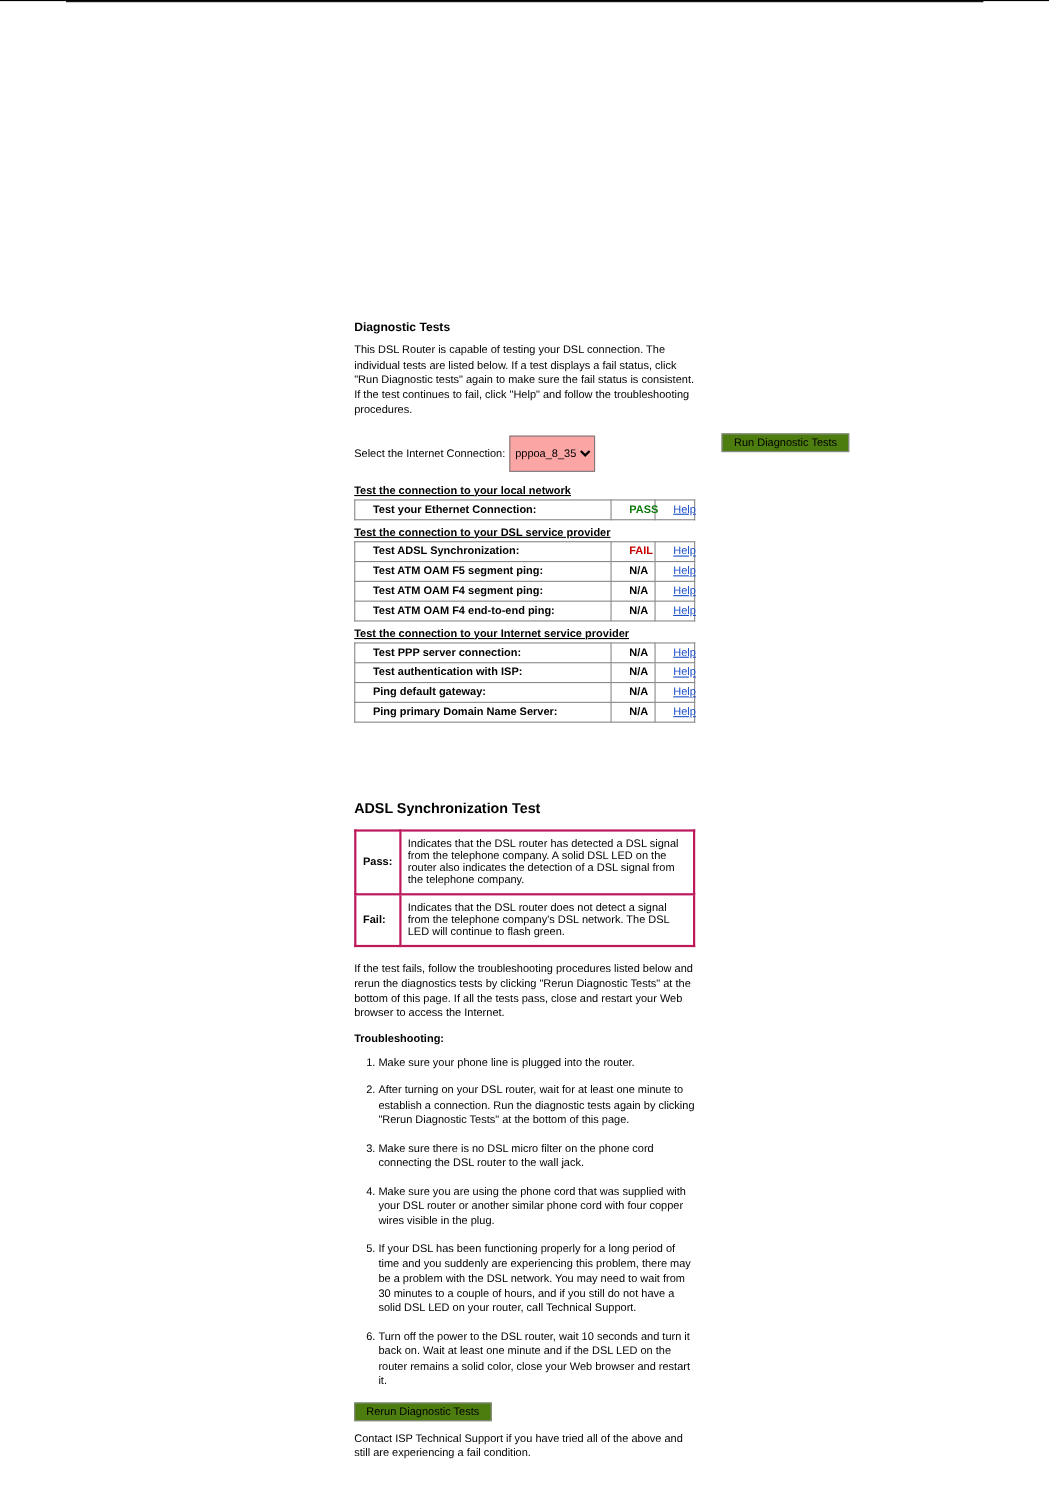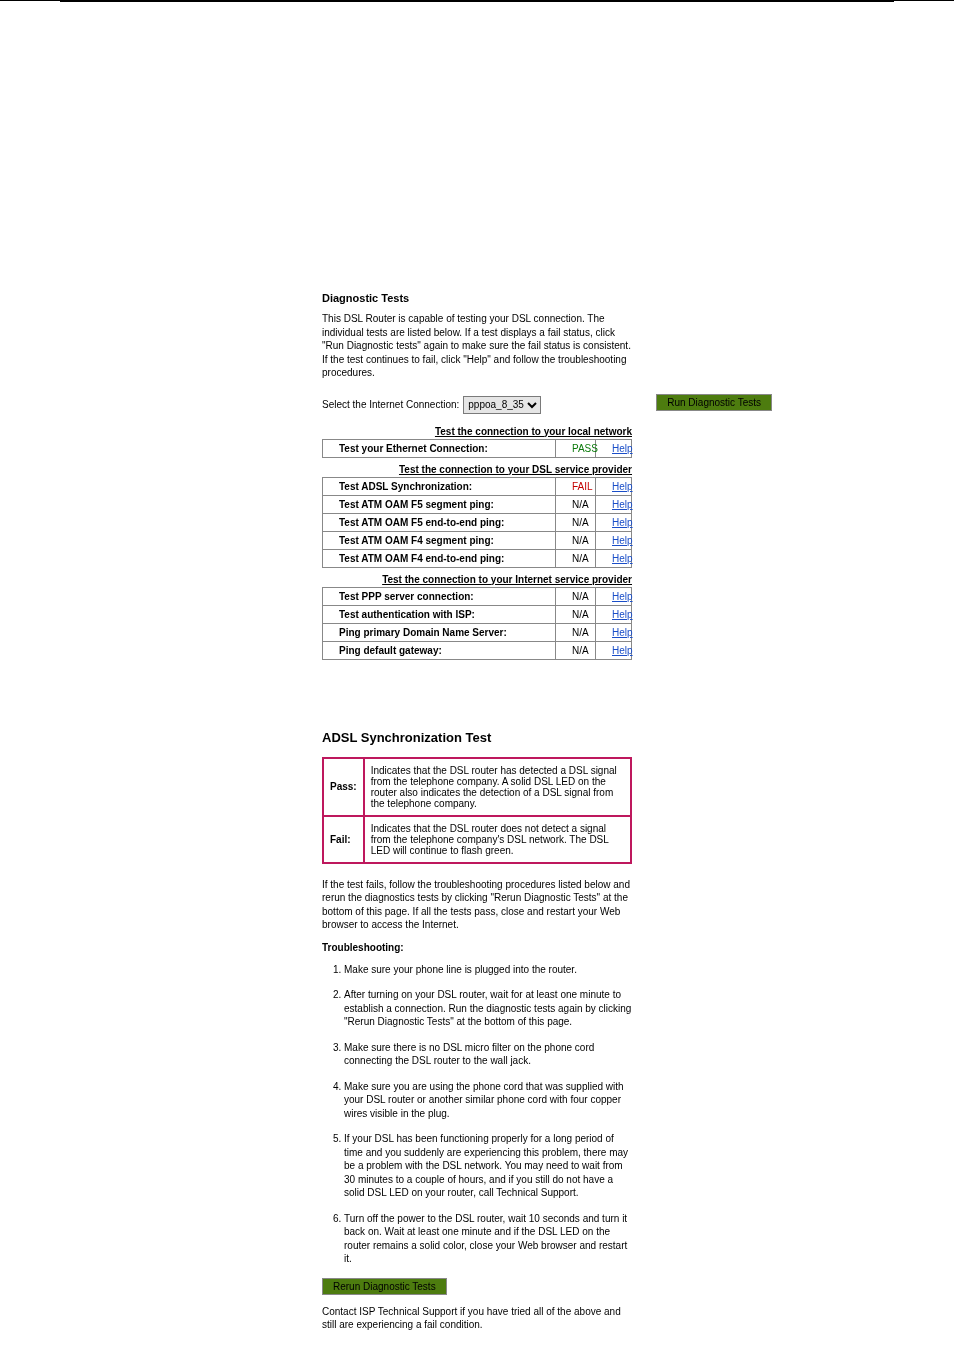--- a/index.html
+++ b/index.html
@@ -42,56 +42,55 @@
   .conn-row {
     display: flex;
     align-items: center;
     gap: 4px;
     font-size: 10px;
     margin-bottom: 12px;
     position: relative;
   }
   .conn-select {
     font-size: 10px;
-    height: 18px;
+    height: 33px;
     border: 1px solid #7a7a7a;
-    background: #e5e5e5;
+    background: #fca5a5;
   }
   .run-btn, .rerun-btn {
     font-size: 10px;
     padding: 2px 10px;
     background: #4d7c0f;
     border: 1px solid #888;
     cursor: pointer;
   }
   .run-btn-wrap {
     position: absolute;
     right: -140px;
     top: -2px;
   }
   .section-hdr {
     font-weight: bold;
     font-size: 10px;
     margin: 6px 0 2px 0;
     text-decoration: underline;
-    text-align: right;
   }
   table.tests {
     border-collapse: collapse;
     width: 100%;
     table-layout: fixed;
   }
   table.tests td {
     border: 1px solid #888;
     font-size: 10px;
     padding: 2px 16px;
     height: 18px;
   }
   table.tests td.name { font-weight: bold; }
-  table.tests td.status { width: 40px; text-align: left; font-weight: normal; }
+  table.tests td.status { width: 40px; text-align: left; font-weight: bold; }
   table.tests td.status.pass { color: #0a7a0a; }
   table.tests td.status.fail { color: #c40000; }
   table.tests td.help { width: 36px; }
   table.tests td.help a { color: #1a4ec8; text-decoration: underline; font-weight: normal; }
   
   .help-title {
     font-weight: bold;
     font-size: 13px;
     margin: 10px 0 12px 0;
   }
@@ -169,25 +168,20 @@
           <td class="name">Test ADSL Synchronization:</td>
           <td class="status fail">FAIL</td>
           <td class="help"><a href="#">Help</a></td>
         </tr>
         <tr>
           <td class="name">Test ATM OAM F5 segment ping:</td>
           <td class="status">N/A</td>
           <td class="help"><a href="#">Help</a></td>
         </tr>
         <tr>
-          <td class="name">Test ATM OAM F5 end-to-end ping:</td>
-          <td class="status">N/A</td>
-          <td class="help"><a href="#">Help</a></td>
-        </tr>
-        <tr>
           <td class="name">Test ATM OAM F4 segment ping:</td>
           <td class="status">N/A</td>
           <td class="help"><a href="#">Help</a></td>
         </tr>
         <tr>
           <td class="name">Test ATM OAM F4 end-to-end ping:</td>
           <td class="status">N/A</td>
           <td class="help"><a href="#">Help</a></td>
         </tr>
       </tbody>
@@ -200,26 +194,26 @@
           <td class="name">Test PPP server connection:</td>
           <td class="status">N/A</td>
           <td class="help"><a href="#">Help</a></td>
         </tr>
         <tr>
           <td class="name">Test authentication with ISP:</td>
           <td class="status">N/A</td>
           <td class="help"><a href="#">Help</a></td>
         </tr>
         <tr>
+          <td class="name">Ping default gateway:</td>
+          <td class="status">N/A</td>
+          <td class="help"><a href="#">Help</a></td>
+        </tr>
+        <tr>
           <td class="name">Ping primary Domain Name Server:</td>
-          <td class="status">N/A</td>
-          <td class="help"><a href="#">Help</a></td>
-        </tr>
-        <tr>
-          <td class="name">Ping default gateway:</td>
           <td class="status">N/A</td>
           <td class="help"><a href="#">Help</a></td>
         </tr>
       </tbody>
         </table>
     </div>
 
     <div style="height:60px"></div>
 
     <div class="panel2">

